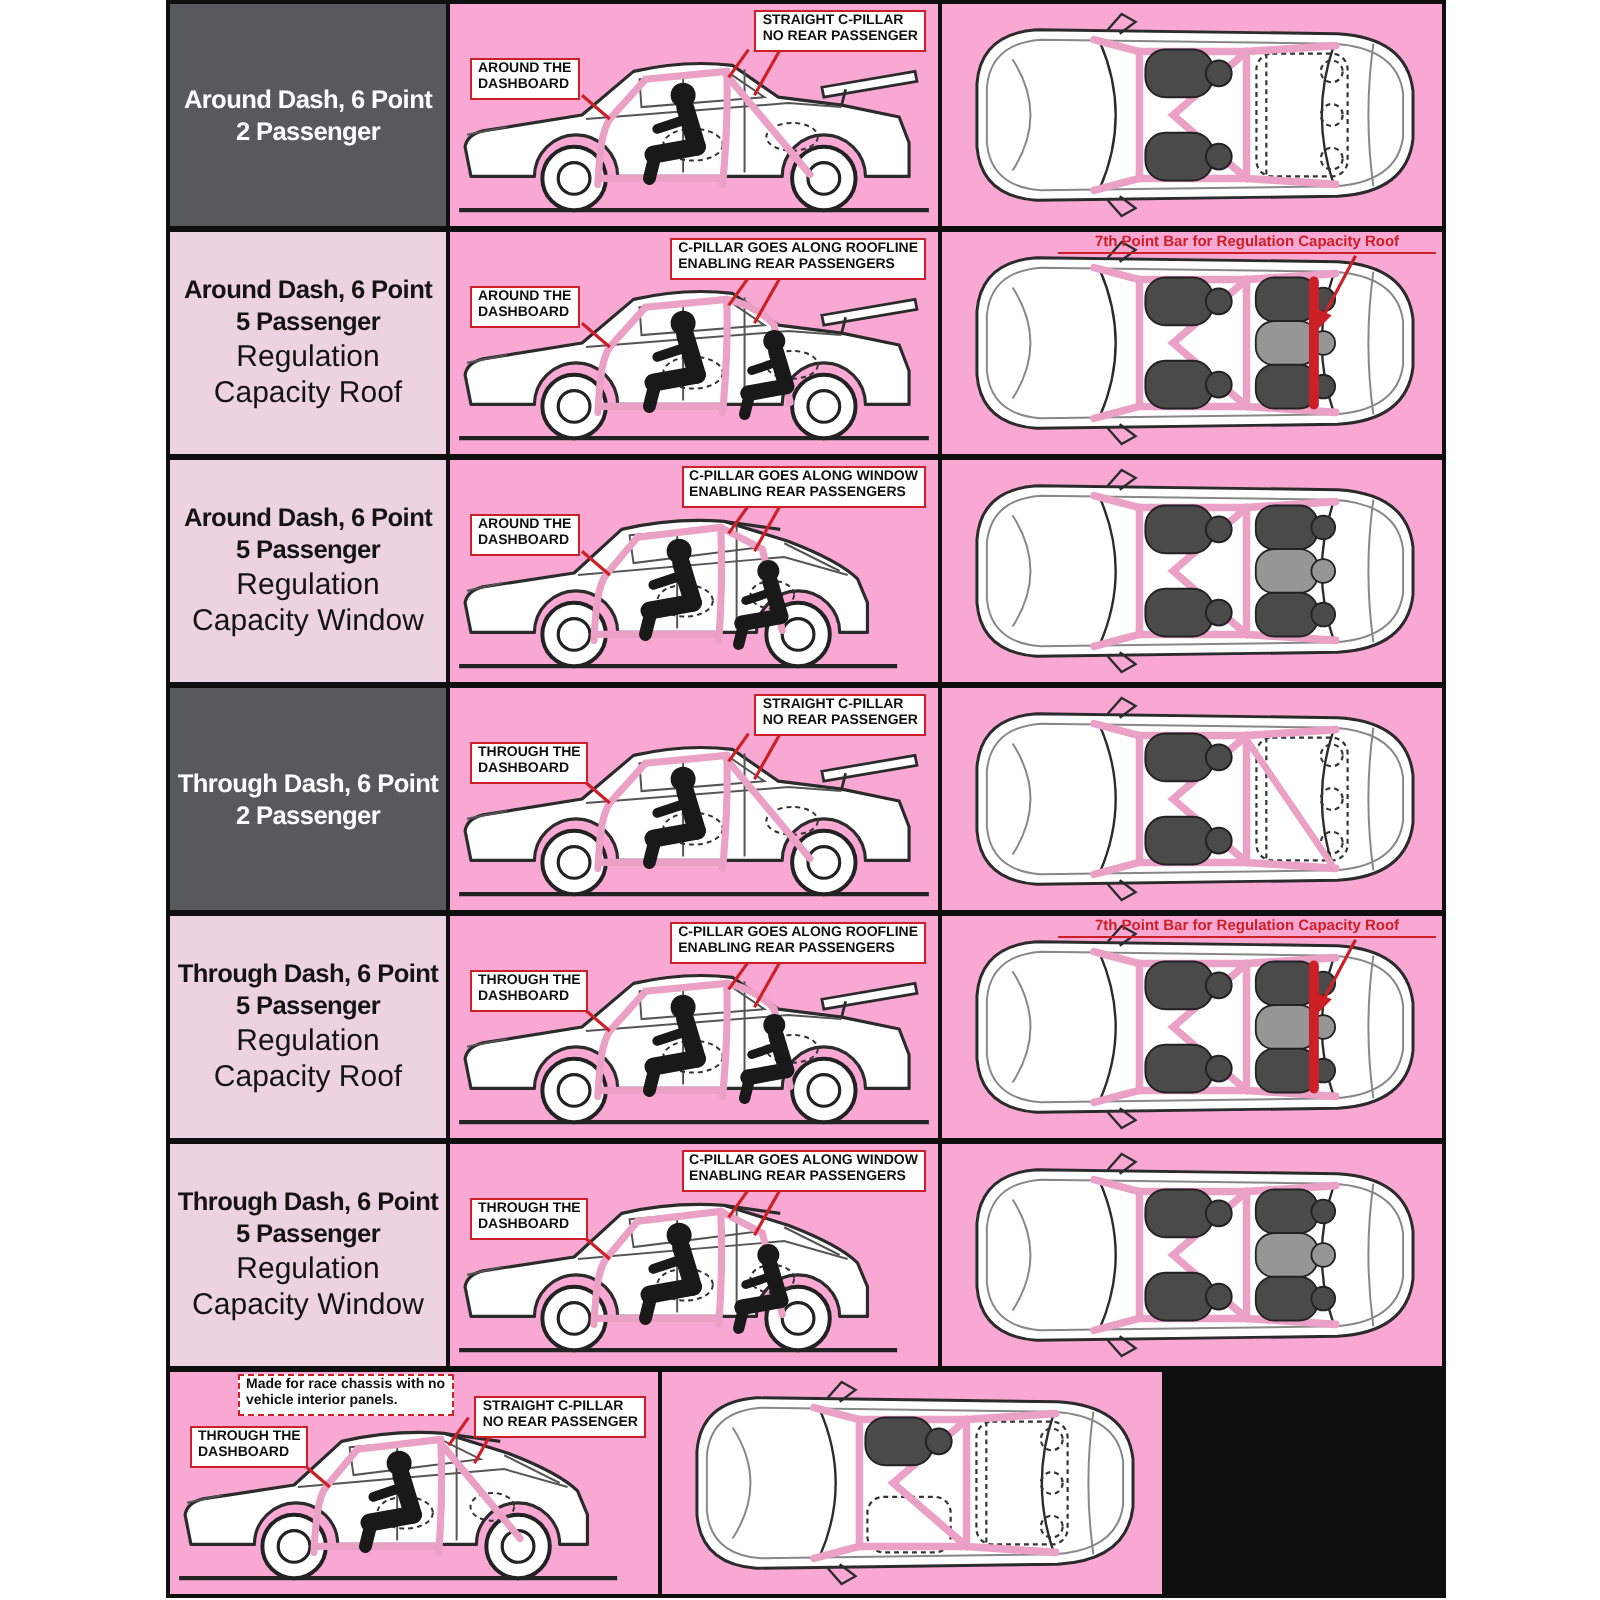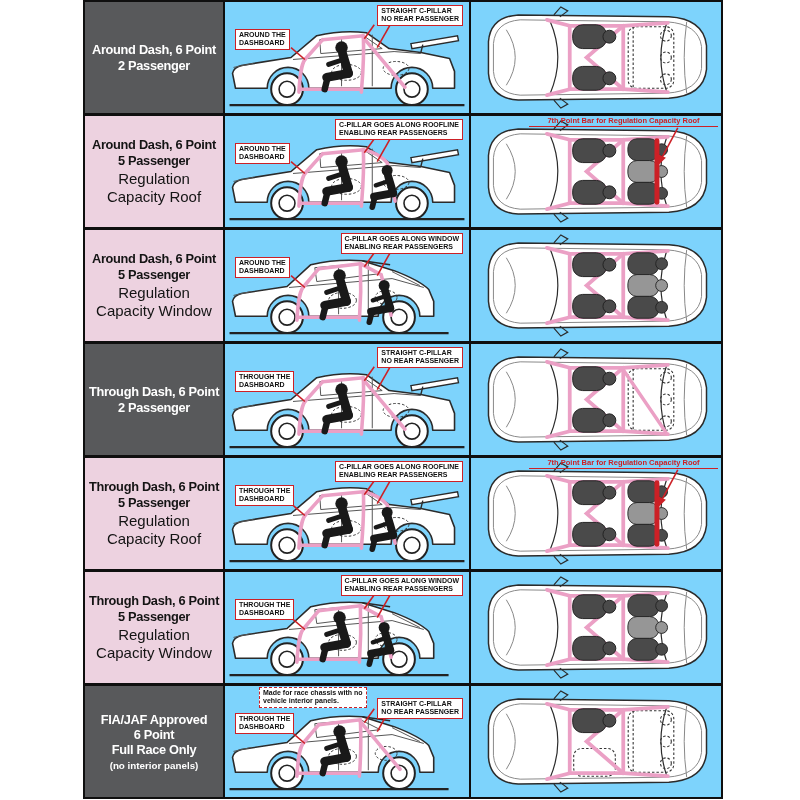--- a/index.html
+++ b/index.html
@@ -1,20 +1,20 @@
 <!DOCTYPE html>
 <html><head>
 <meta charset="utf-8">
 <style>
   html,body{margin:0;padding:0;background:#fff;width:800px;height:800px;
     font-family:"Liberation Sans",sans-serif;-webkit-font-smoothing:antialiased}
   .board{position:absolute;left:83px;top:0;width:640px;box-sizing:border-box;
     background:#0f0f0f;padding:2px;display:flex;flex-direction:column;gap:3px}
   .row{display:flex;gap:2px;height:111px}
-  .cell{background:#7dd3fc;box-sizing:border-box}
+  .cell{background:#f9a8d4;box-sizing:border-box}
   .lbl{width:138px;display:flex;flex-direction:column;align-items:center;justify-content:center;
     text-align:center;line-height:1.2;padding:0 3px}
   .r-dark .lbl{background:#58595B;color:#fff}
   .r-pink .lbl{background:#EDD2E0;color:#141414}
   .t{font-weight:bold;font-size:12.8px;letter-spacing:-0.3px}
   .sub{font-size:15px;margin-top:2px}
   .r-dark .sub{font-weight:bold;font-size:9.8px}
   .draw{position:relative;flex:none;overflow:hidden}
   .side{width:244px}
   .top{width:250px}
@@ -382,26 +382,20 @@
       </div>
     </div>
     <div class="cell draw top">
       <svg class="art" viewBox="0 0 245 112">
           <use href="#v-top-5"></use>
         </svg>
     </div>
   </div>
 
   <div class="row r-dark row7">
-    <div class="cell lbl">
-      <span class="t">FIA/JAF Approved</span>
-      <span class="t">6 Point</span>
-      <span class="t">Full Race Only</span>
-      <span class="sub">(no interior panels)</span>
-    </div>
     <div class="cell draw side">
       <svg class="art" viewBox="0 0 245 112">
           <use href="#v-side-hat-str-1"></use>
         </svg>
       <div class="nb note-box">
         <span>Made for race chassis with no</span>
           <span>vehicle interior panels.</span>
       </div>
       <div class="nb dash-box">
         <span>THROUGH THE</span>

